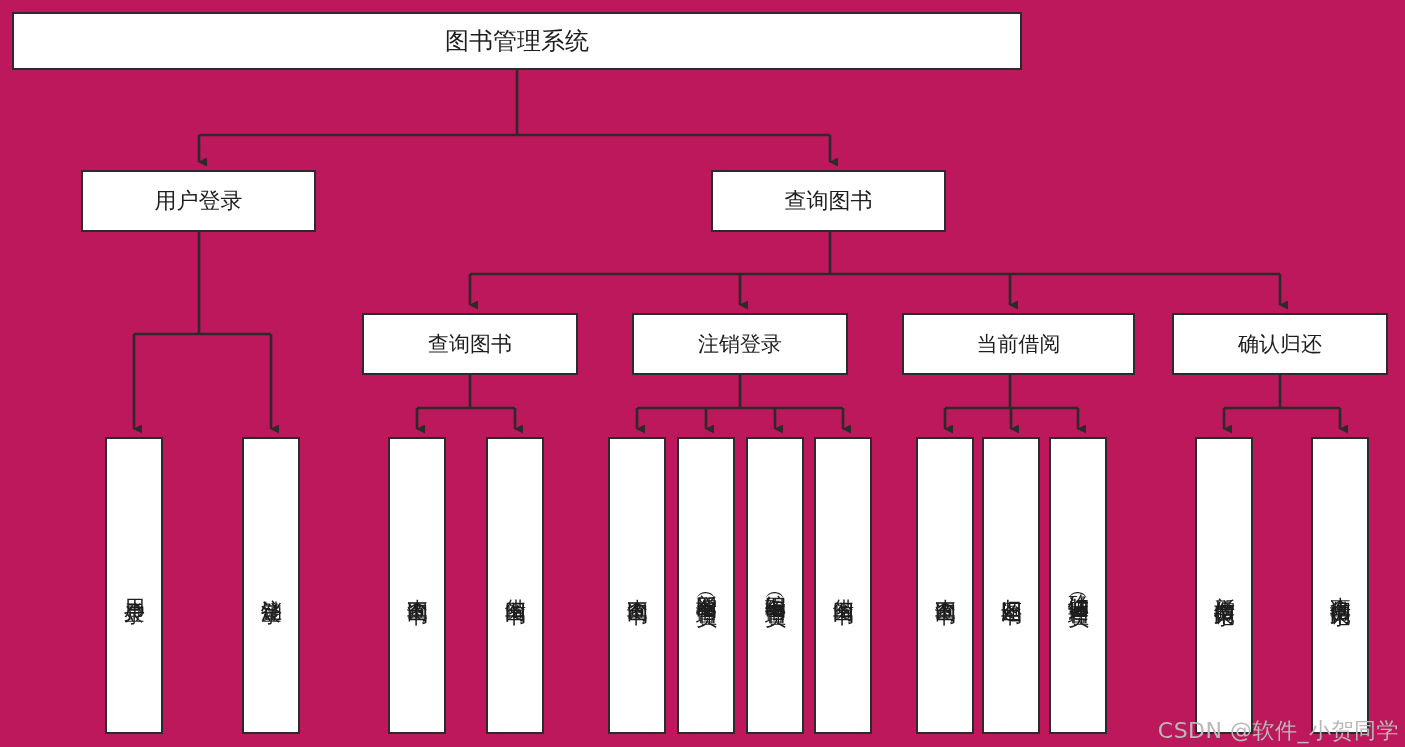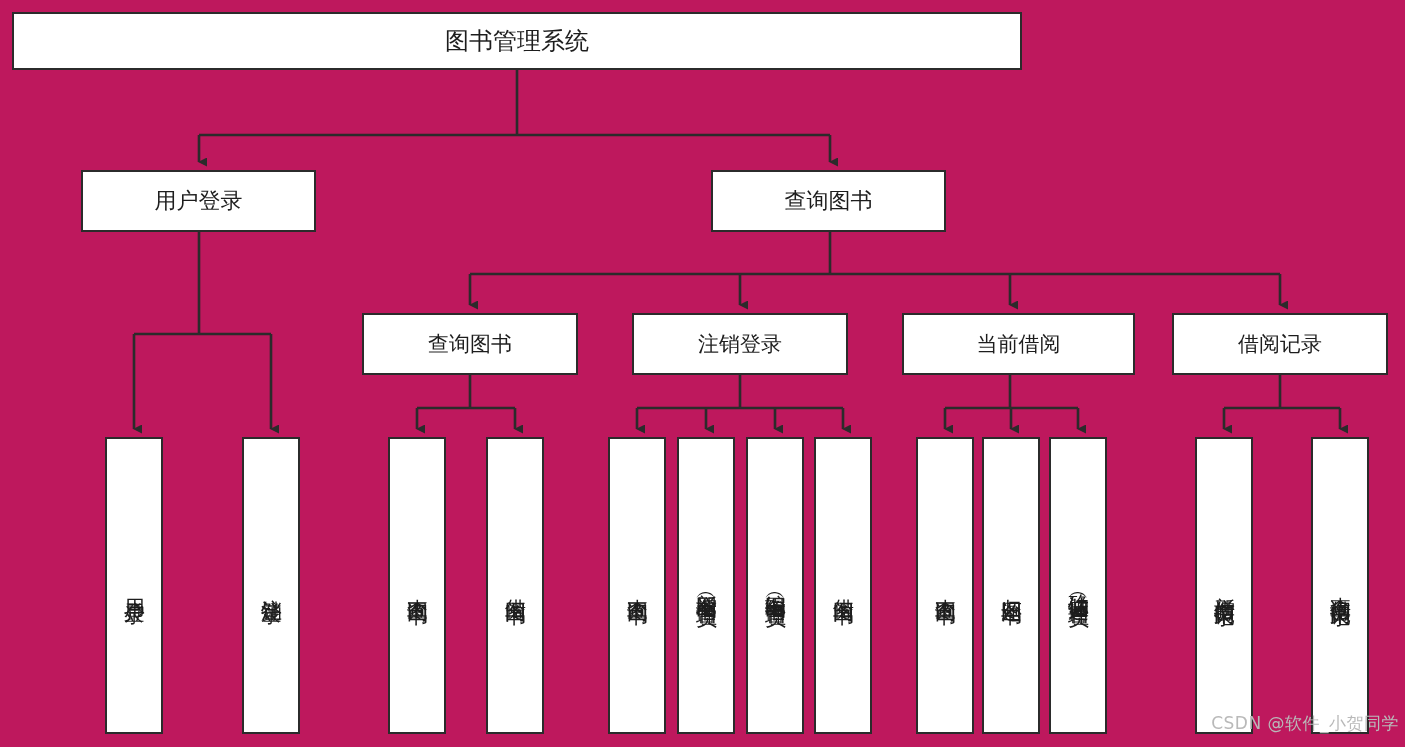--- a/index.html
+++ b/index.html
@@ -21,21 +21,21 @@
         justify-content:center;}
   .leaf .vtext{
     writing-mode:vertical-rl;
     text-orientation:upright;
     font-size:21px;
     line-height:1.28;
     letter-spacing:2px;
     color:#1d1d1d;
     white-space:nowrap;
   }
-  .watermark{position:absolute;right:6px;bottom:12px;font-size:17px;
+  .watermark{position:absolute;right:6px;bottom:1px;font-size:22px;
              color:#b9b9b9;letter-spacing:.5px;white-space:nowrap;}
 </style>
 </head>
 <body>
 
 <div id="canvas">
 
   <svg id="wires" viewBox="0 0 1405 747" xmlns="http://www.w3.org/2000/svg">
     <defs>
       <marker id="arrow" markerWidth="9" markerHeight="9" refX="4.5" refY="8" orient="auto" markerUnits="userSpaceOnUse">
@@ -104,21 +104,21 @@
 
   <div class="node lvl3" style="left:632px;top:313px;width:216px;height:62px;">
     <span>注销登录</span>
   </div>
 
   <div class="node lvl3" style="left:902px;top:313px;width:233px;height:62px;">
     <span>当前借阅</span>
   </div>
 
   <div class="node lvl3" style="left:1172px;top:313px;width:216px;height:62px;">
-    <span>借阅记录</span>
+    <span>确认归还</span>
   </div>
 
   <div class="leaf" style="left:105px;top:437px;width:58px;height:297px;">
     <span class="vtext">用户登录</span>
   </div>
 
   <div class="leaf" style="left:242px;top:437px;width:58px;height:297px;">
     <span class="vtext">注销登录</span>
   </div>
 

